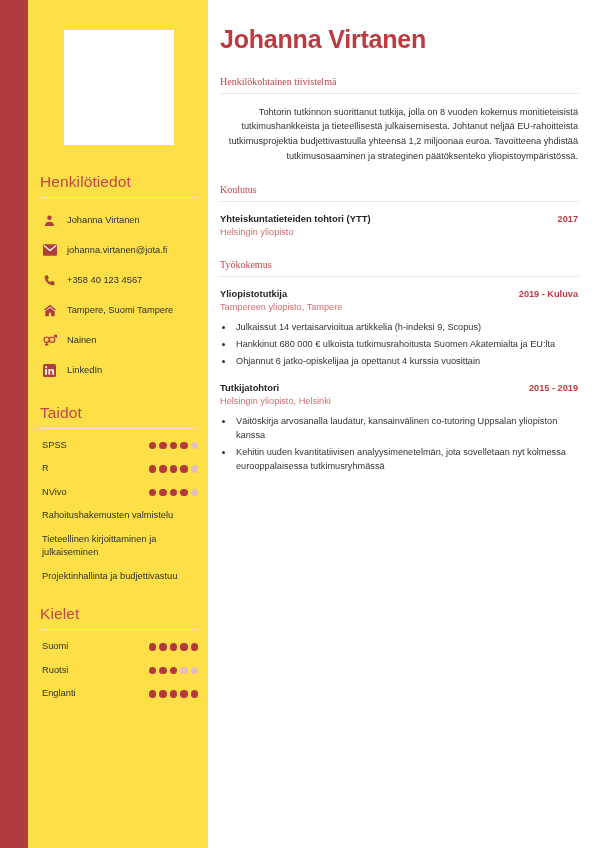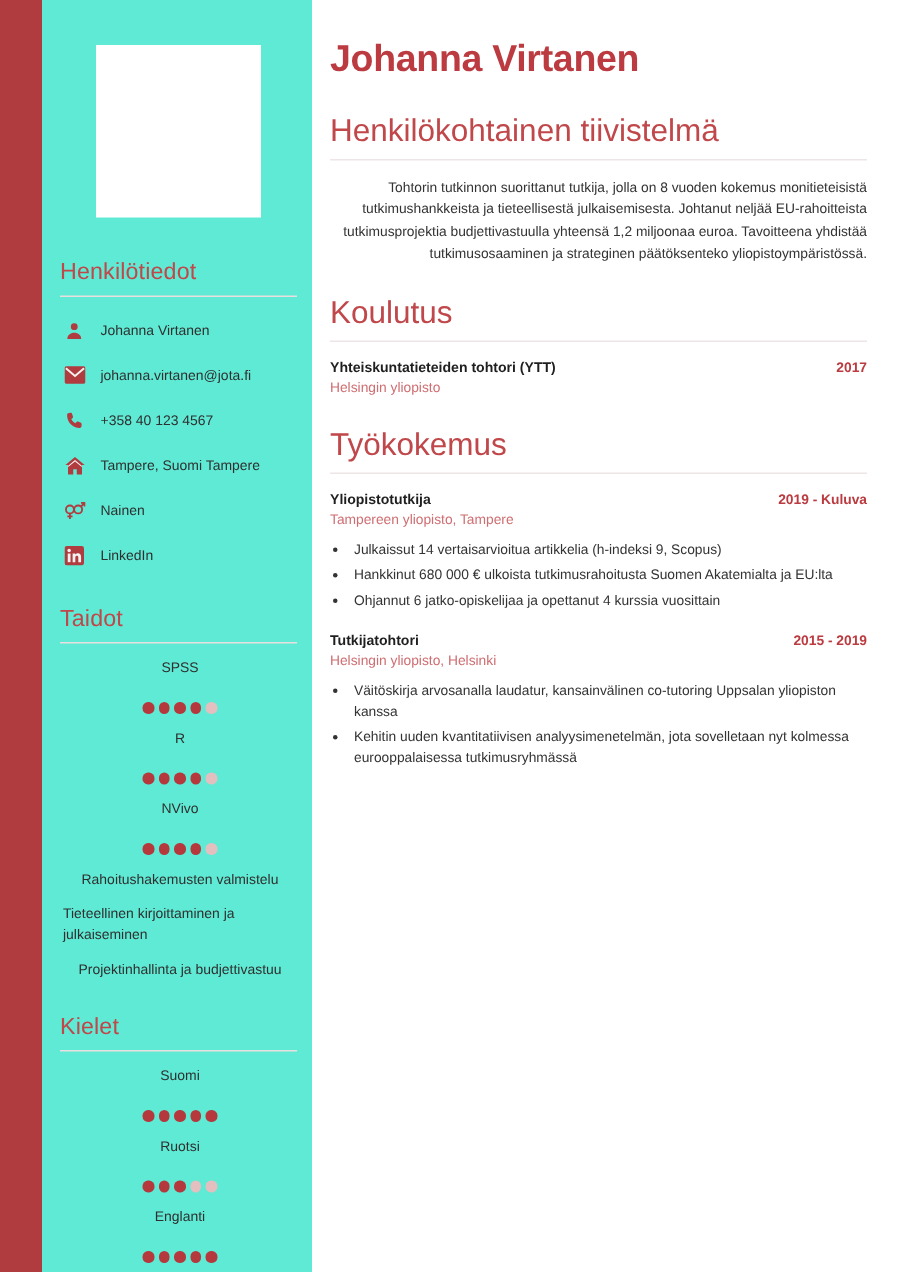--- a/index.html
+++ b/index.html
@@ -23,21 +23,21 @@
     width: 28px;
     flex: 0 0 28px;
     background: #b03c3f;
     height: 100%;
   }
 
   
   .sidebar {
     width: 180px;
     flex: 0 0 180px;
-    background: #5eead4;
+    background: #fde047;
     height: 100%;
     padding: 0 10px 0 12px;
   }
   .photo-wrap {
     padding: 30px 0 0 0;
     display: flex;
     justify-content: center;
   }
   .photo {
     width: 110px;
@@ -86,21 +86,20 @@
   }
 
   
   .s-row {
     display: flex;
     align-items: center;
     justify-content: space-between;
     gap: 16px;
     margin-bottom: 10px;
     padding-left: 2px;
-    flex-direction: column;
   }
   .s-name {
     font-size: 9.3px;
     color: #2f2f2f;
     line-height: 1.45;
     flex: 1 1 auto;
   }
   .dots { display: flex; gap: 3px; flex: 0 0 auto; }
   .dot {
     width: 7.5px; height: 7.5px;
@@ -119,23 +118,24 @@
   .name {
     color: #bb3b40;
     font-size: 25px;
     font-weight: bold;
     letter-spacing: -.2px;
     line-height: 1.1;
     margin-bottom: 22px;
   }
   .main-h {
     color: #c0474a;
-    font-size: 21px;
+    font-size: 10px;
     font-weight: normal;
     margin-bottom: 6px;
+    font-family: Liberation Serif, serif;
   }
   .main-rule {
     height: 1px;
     background: #eee6e6;
     margin-bottom: 11px;
   }
   .summary {
     font-size: 9.2px;
     line-height: 1.62;
     color: #333333;

